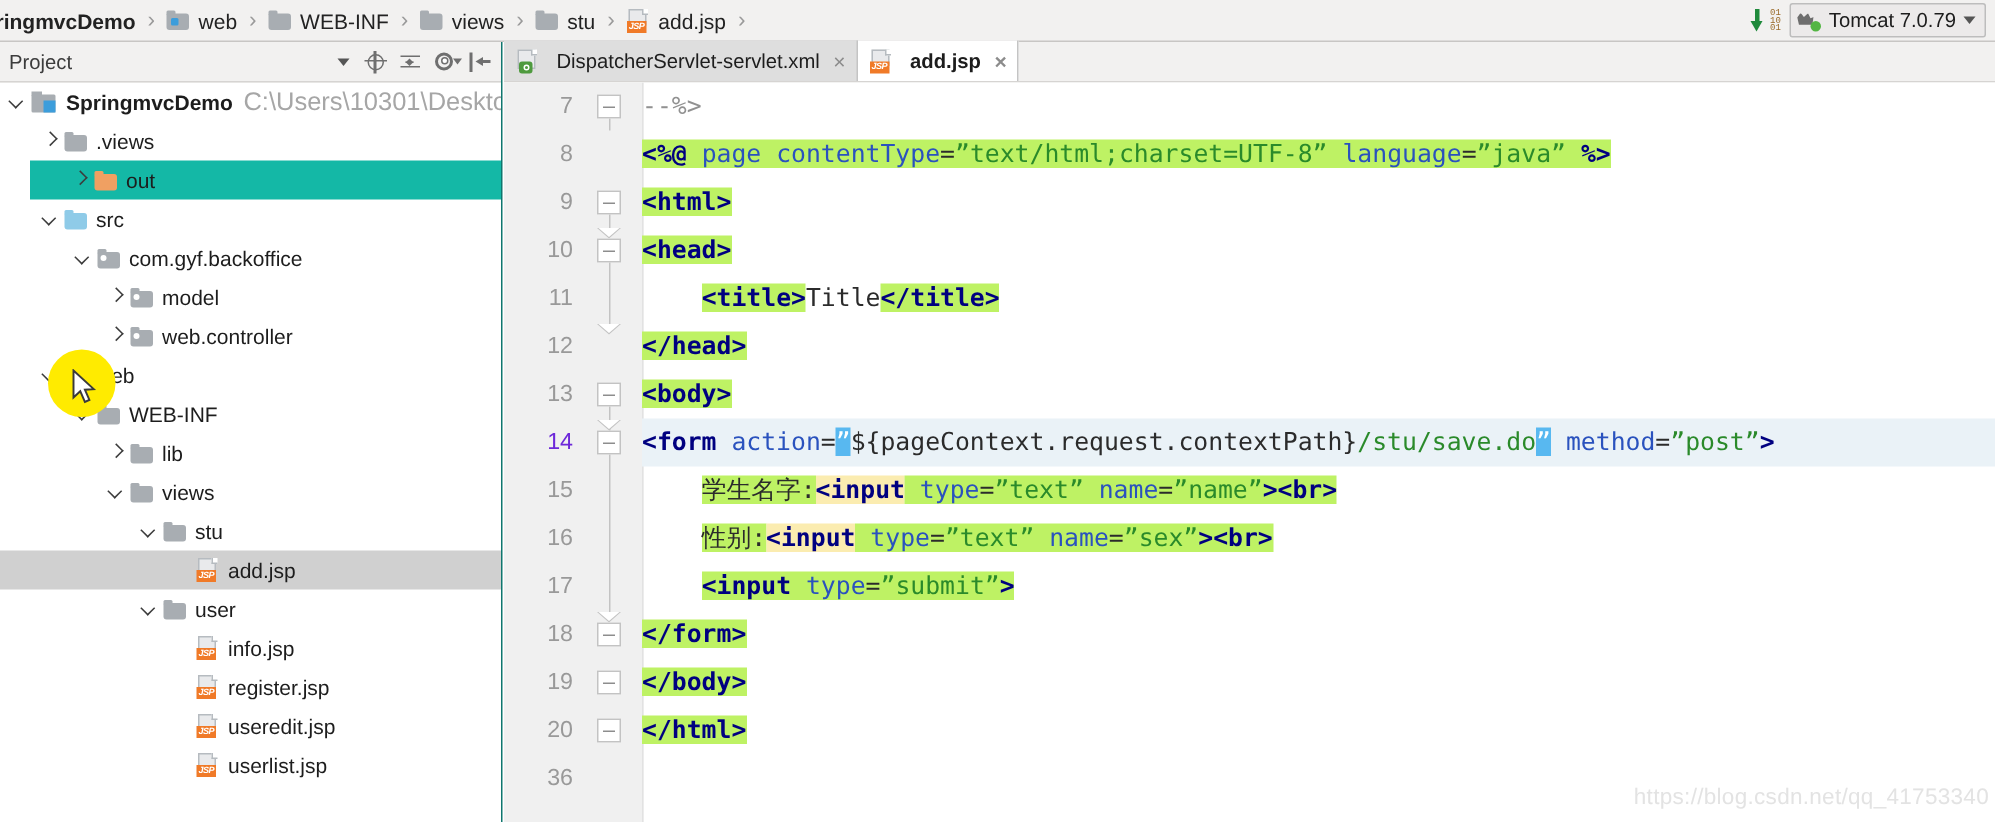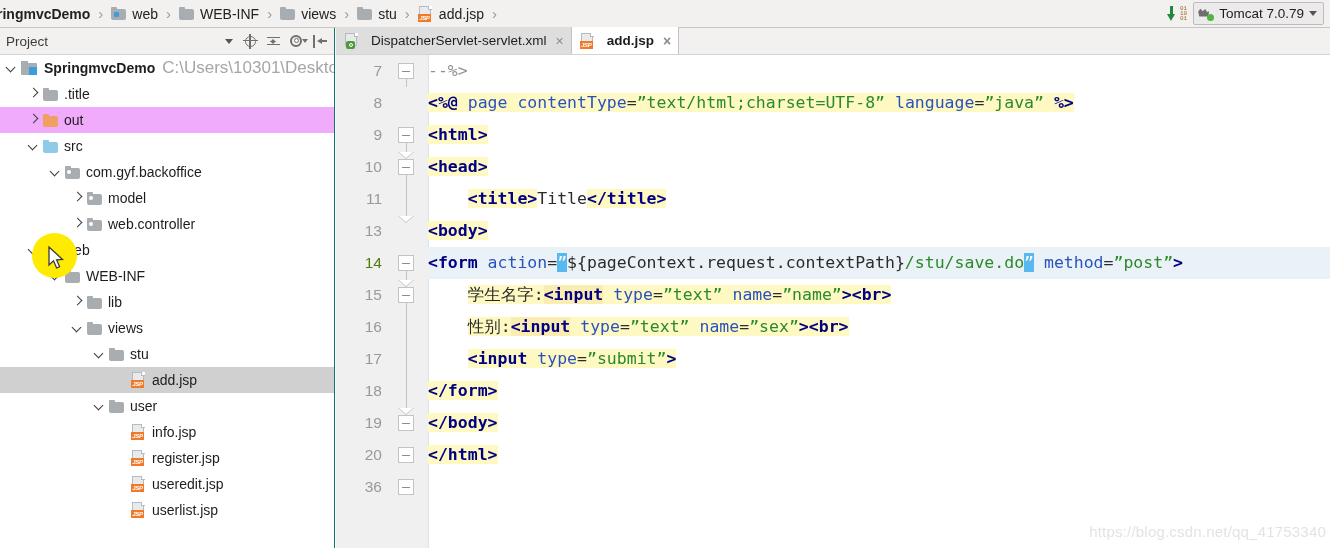--- a/index.html
+++ b/index.html
@@ -93,21 +93,21 @@
   .ic-gear .gc{position:absolute;right:-4px;top:5px;width:0;height:0;border-left:3px solid transparent;border-right:3px solid transparent;border-top:4px solid #6f6f6f;}
   .ic-hide .bar{position:absolute;left:1px;top:1px;width:2px;height:13px;background:#6f6f6f;}
   .ic-hide .ar{position:absolute;left:5px;top:4px;width:0;height:0;border-top:3.5px solid transparent;border-bottom:3.5px solid transparent;border-right:5px solid #6f6f6f;}
   .ic-hide .ln{position:absolute;left:9px;top:6.3px;width:6px;height:1.8px;background:#6f6f6f;}
 
   .tree{position:relative;overflow:hidden;height:488px;}
   .row{
     display:flex;align-items:center;height:26px;box-sizing:border-box;
     padding-left:4px;white-space:nowrap;font-size:14px;color:#1d1d1d;
   }
-  .row.sel-out{background:#f0abfc;}
+  .row.sel-out{background:#14b8a6;margin-left:20px;}
   .row.sel-grey{background:#d0d0d0;}
   .twisty{width:15px;height:15px;position:relative;flex:none;margin-right:2px;}
   .twisty.right:after{content:"";position:absolute;left:4px;top:2.5px;width:6px;height:6px;
     border-right:1.8px solid #3c3c3c;border-bottom:1.8px solid #3c3c3c;transform:rotate(-45deg);}
   .twisty.down:after{content:"";position:absolute;left:3px;top:3.5px;width:6px;height:6px;
     border-right:1.8px solid #3c3c3c;border-bottom:1.8px solid #3c3c3c;transform:rotate(45deg);}
   .row .txt{font-size:14px;}
   .row.root .txt{font-weight:bold;}
   .row .path{color:#a6a6a6;font-size:17px;margin-left:7px;}
 
@@ -130,22 +130,22 @@
 
   .codearea{position:relative;height:493px;background:#ffffff;overflow:hidden;}
   .gutter{position:absolute;left:0;top:0;width:56px;height:493px;background:#f0f0f0;}
   .foldcol{position:absolute;left:56px;top:0;width:36px;height:493px;background:#f0f0f0;border-right:1px solid #e2e2e2;}
   .code{position:absolute;left:0;top:0;width:994px;height:493px;
     font-family:"DejaVu Sans Mono","Liberation Mono",monospace;font-size:16.5px;}
   .ln{position:relative;height:32px;line-height:32px;}
   .lnum{position:absolute;left:0;top:0;width:46px;text-align:right;color:#999999;font-size:15.5px;
         font-family:"Liberation Sans",sans-serif;}
   .src{position:absolute;left:92px;top:0;white-space:pre;}
-  .hl{background:#fef9c3;}
-  .ln.cur .lnum{color:#4d7c0f;}
+  .hl{background:#bef264;}
+  .ln.cur .lnum{color:#6d28d9;}
   .cur-band{position:absolute;left:92px;top:0;height:32px;background:#eaf2f7;}
 
   .t-tag{color:#000080;font-weight:bold;}
   .t-attr{color:#2a52be;}
   .t-str{color:#2a8a2a;}
   .t-plain{color:#2b2b2b;}
   .t-comment{color:#919191;}
   .sel-q{background:#58b8f0;color:#ffffff;}
   .brace-hl{background:#fbecb0;}
 
@@ -281,21 +281,21 @@
           </span>
           <span class="txt">SpringmvcDemo</span>
           <span class="path">C:\Users\10301\Desktop\</span>
         </div>
         <div class="row" style="padding-left: 26px;">
           <span class="twisty right"></span>
           <span class="ficon">
             <i class="tab"></i>
             <i class="body"></i>
           </span>
-          <span class="txt">.title</span>
+          <span class="txt">.views</span>
         </div>
         <div class="row sel-out" style="padding-left: 26px;">
           <span class="twisty right"></span>
           <span class="ficon orange">
             <i class="tab"></i>
             <i class="body"></i>
           </span>
           <span class="txt">out</span>
         </div>
         <div class="row" style="padding-left: 26px;">
@@ -499,20 +499,24 @@
           </div>
           <div class="ln">
             <div class="lnum">10</div>
             <div class="src"><span class="hl"><span class="t-tag">&lt;head&gt;</span></span></div>
           </div>
           <div class="ln">
             <div class="lnum">11</div>
             <div class="src">    <span class="hl"><span class="t-tag">&lt;title&gt;</span></span><span class="t-plain">Title</span><span class="hl"><span class="t-tag">&lt;/title&gt;</span></span></div>
           </div>
           <div class="ln">
+            <div class="lnum">12</div>
+            <div class="src"><span class="hl"><span class="t-tag">&lt;/head&gt;</span></span></div>
+          </div>
+          <div class="ln">
             <div class="lnum">13</div>
             <div class="src"><span class="hl"><span class="t-tag">&lt;body&gt;</span></span></div>
           </div>
           <div class="ln cur">
             <div class="cur-band" style="width: 902px;"></div>
             <div class="lnum">14</div>
             <div class="src"><span class="t-tag">&lt;form</span><span class="t-plain"> </span><span class="t-attr">action</span><span class="t-plain">=</span><span class="sel-q">”</span><span class="t-plain">${pageContext.request.contextPath}</span><span class="t-str">/stu/save.do</span><span class="sel-q">”</span><span class="t-plain"> </span><span class="t-attr">method</span><span class="t-plain">=</span><span class="t-str">”post”</span><span class="t-tag">&gt;</span></div>
           </div>
           <div class="ln">
             <div class="lnum">15</div>

